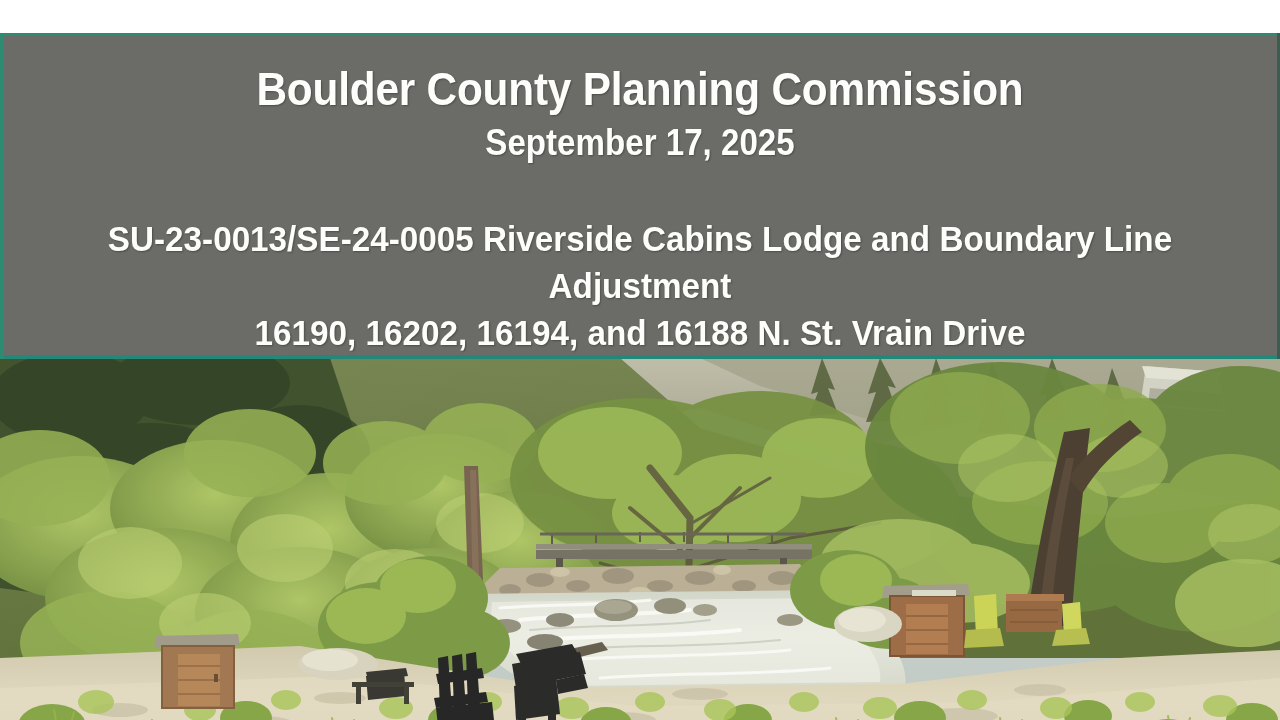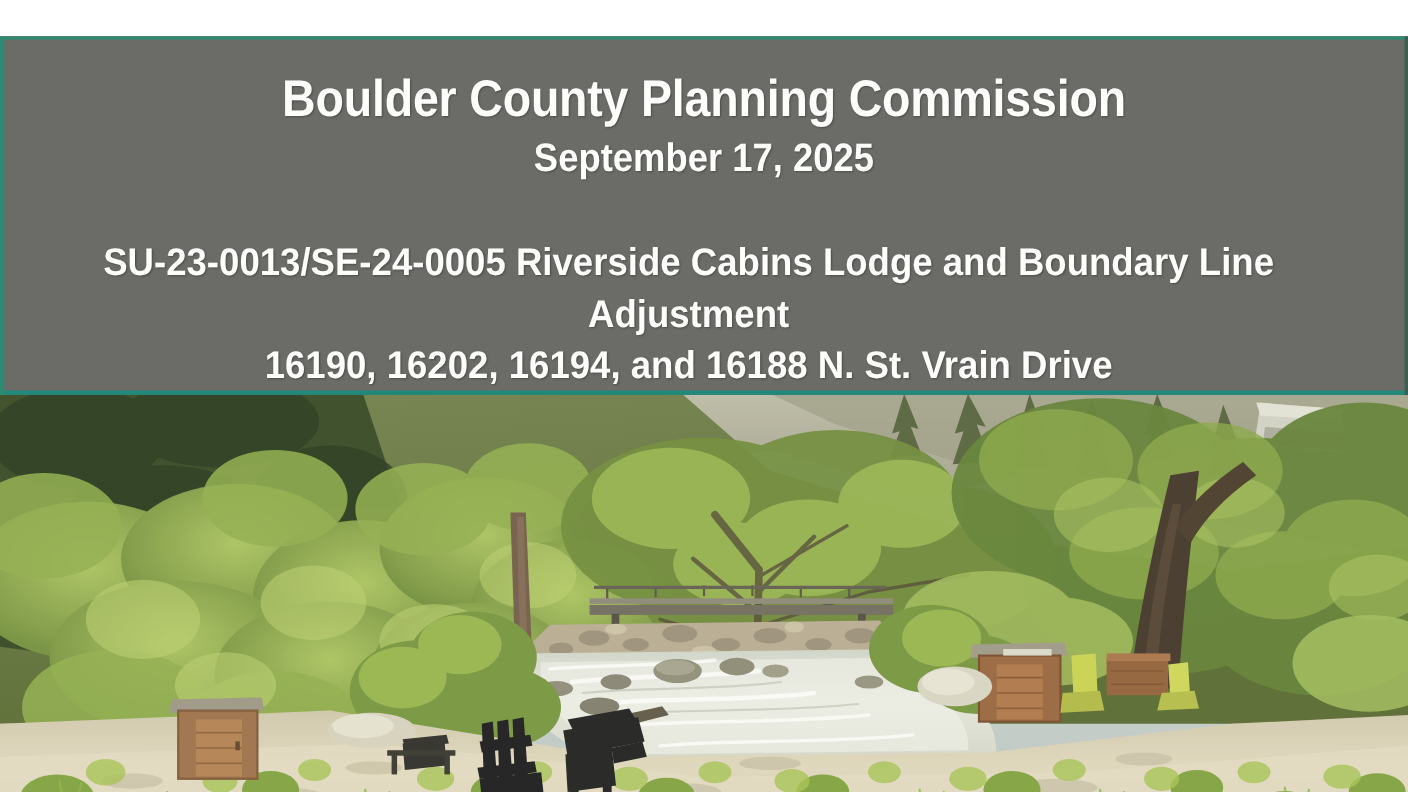--- a/index.html
+++ b/index.html
@@ -85,21 +85,21 @@
     transform: scaleX(0.90);
   }
   #slide-date {
     top: 92px;
     font-size: 36px;
     transform: scaleX(0.92);
   }
 
   #case-block {
     position: absolute;
-    left: 36px; top: 182px;
+    left: 50px; top: 182px;
     width: 1180px;
     text-align: center;
     color: #fdfdfb;
     font-family: "Liberation Sans Narrow", "Liberation Sans", sans-serif;
     font-weight: bold;
     font-size: 35px;
     line-height: 47px;
     text-shadow: 1px 1px 2px rgba(0,0,0,0.30);
   }
   #case-block .case-line {

